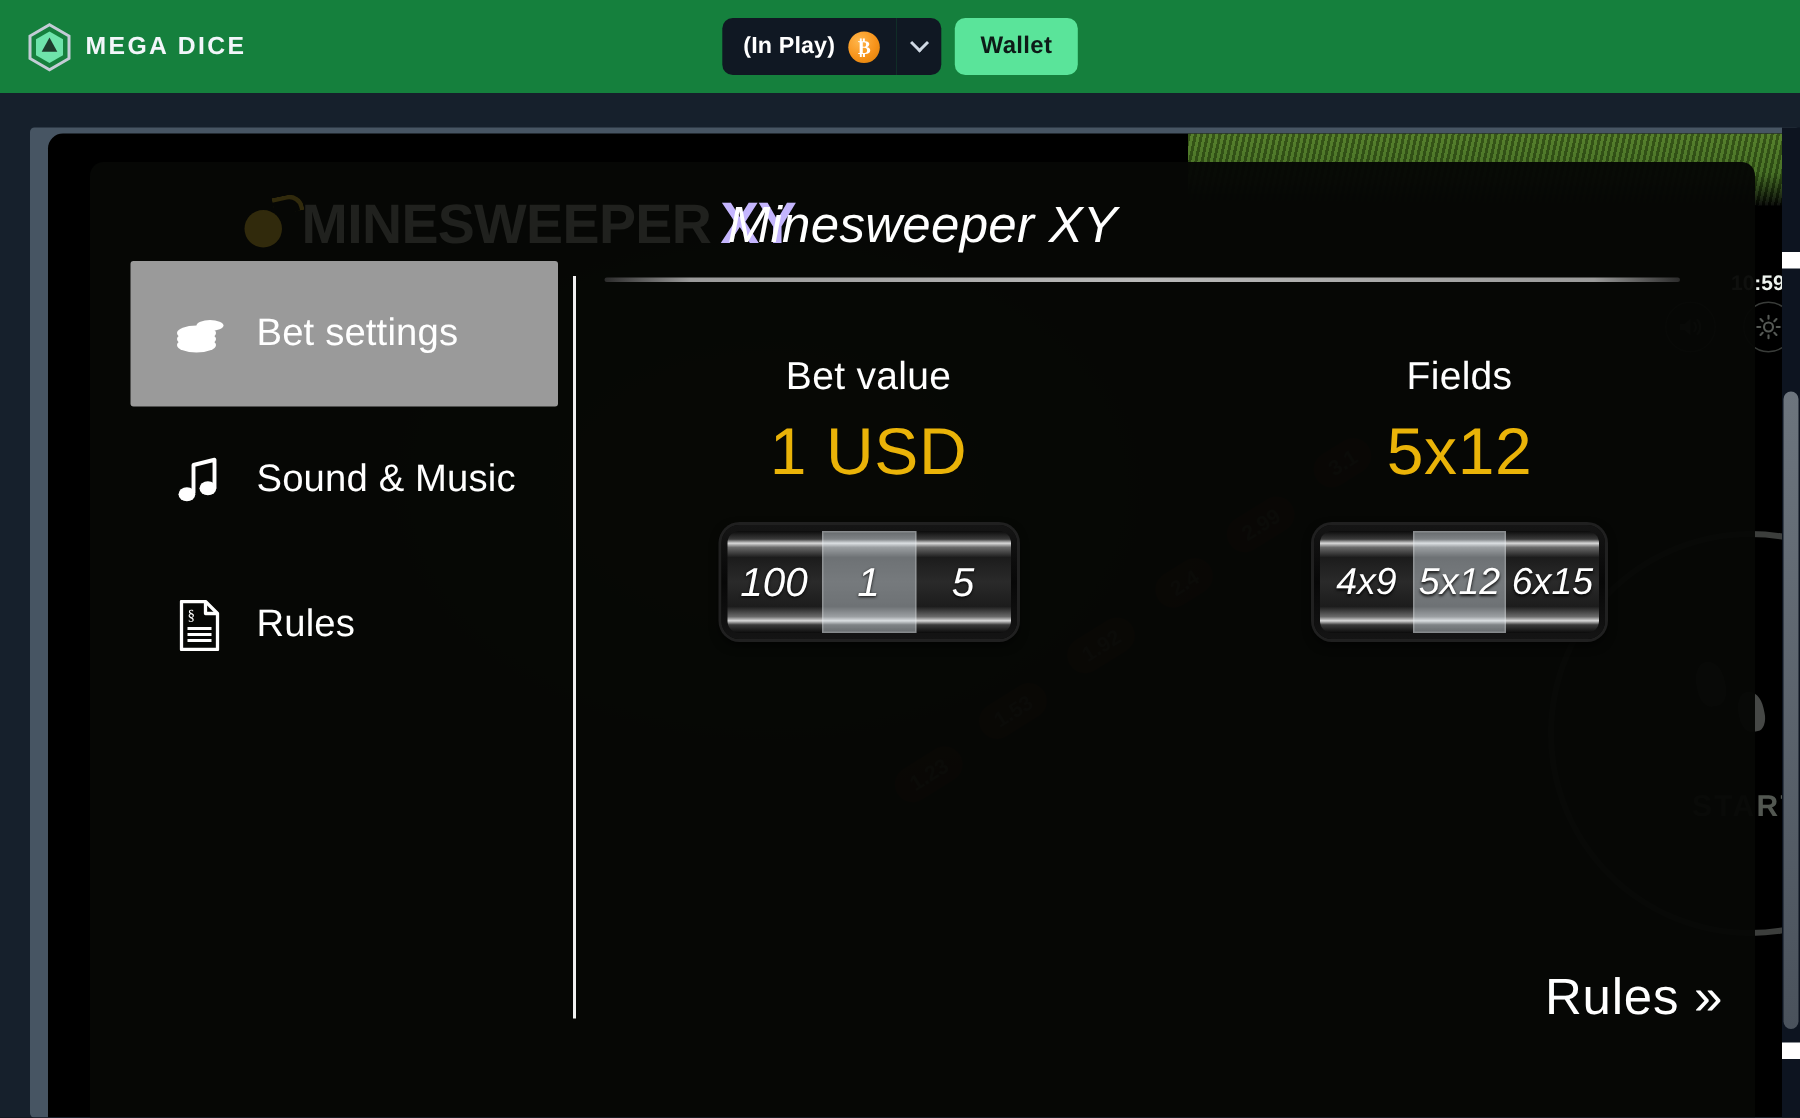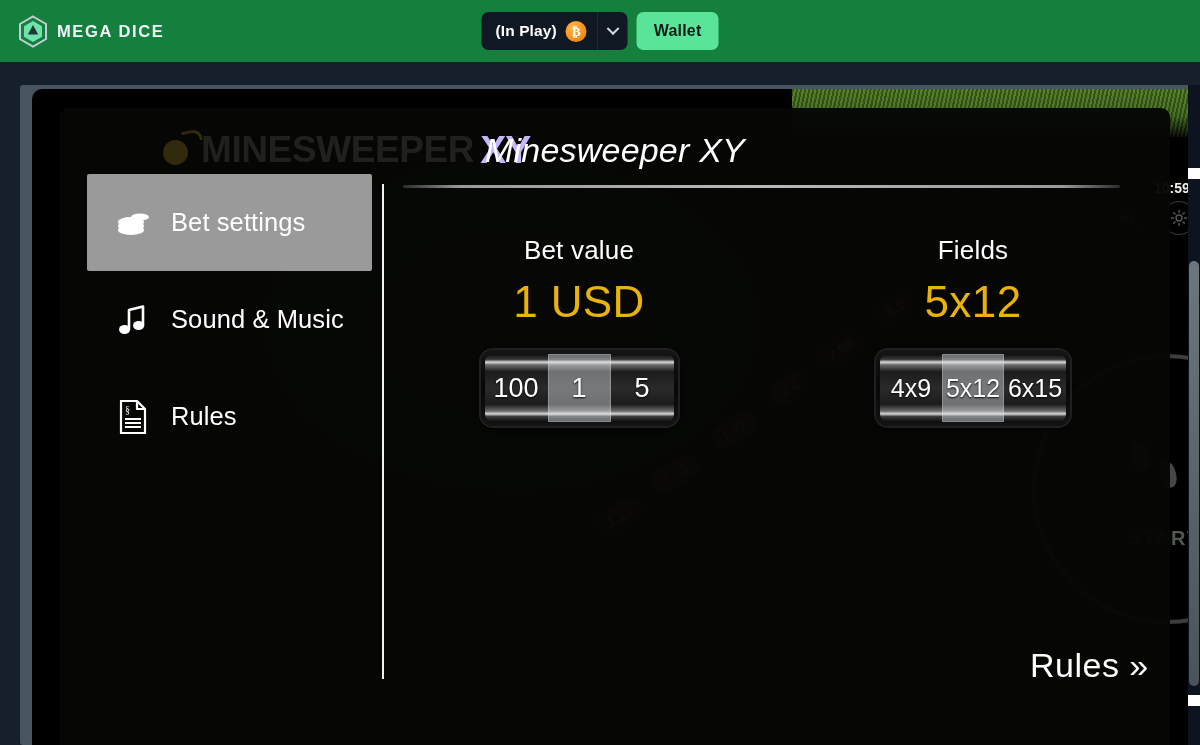--- a/index.html
+++ b/index.html
@@ -416,20 +416,21 @@
     display: flex;
     align-items: center;
     justify-content: center;
     color: #ffffff;
     font-size: 27px;
     font-weight: 400;
     cursor: pointer;
     position: relative;
     z-index: 1;
     text-shadow: 0 1px 2px rgba(0,0,0,.9);
+    font-style: italic;
   }
   .cell.sel {
     background: rgba(225,233,240,.42);
     box-shadow: inset 0 0 0 1px rgba(255,255,255,.22);
   }
   .roller.bet .cell  { width: 63px; }
   .roller.flds .cell { width: 62px; font-size: 25px; }
 
   
   .back-btn {

